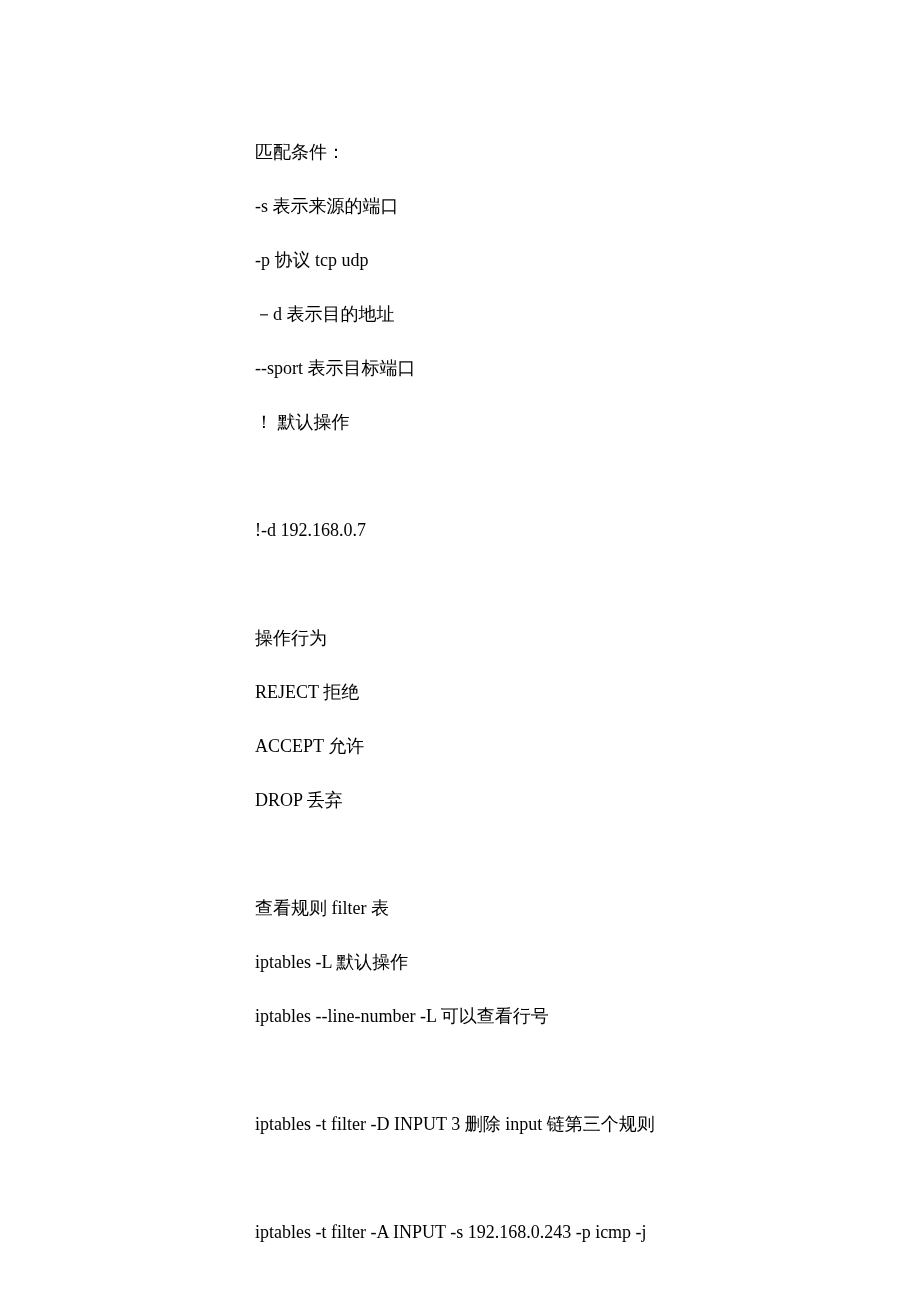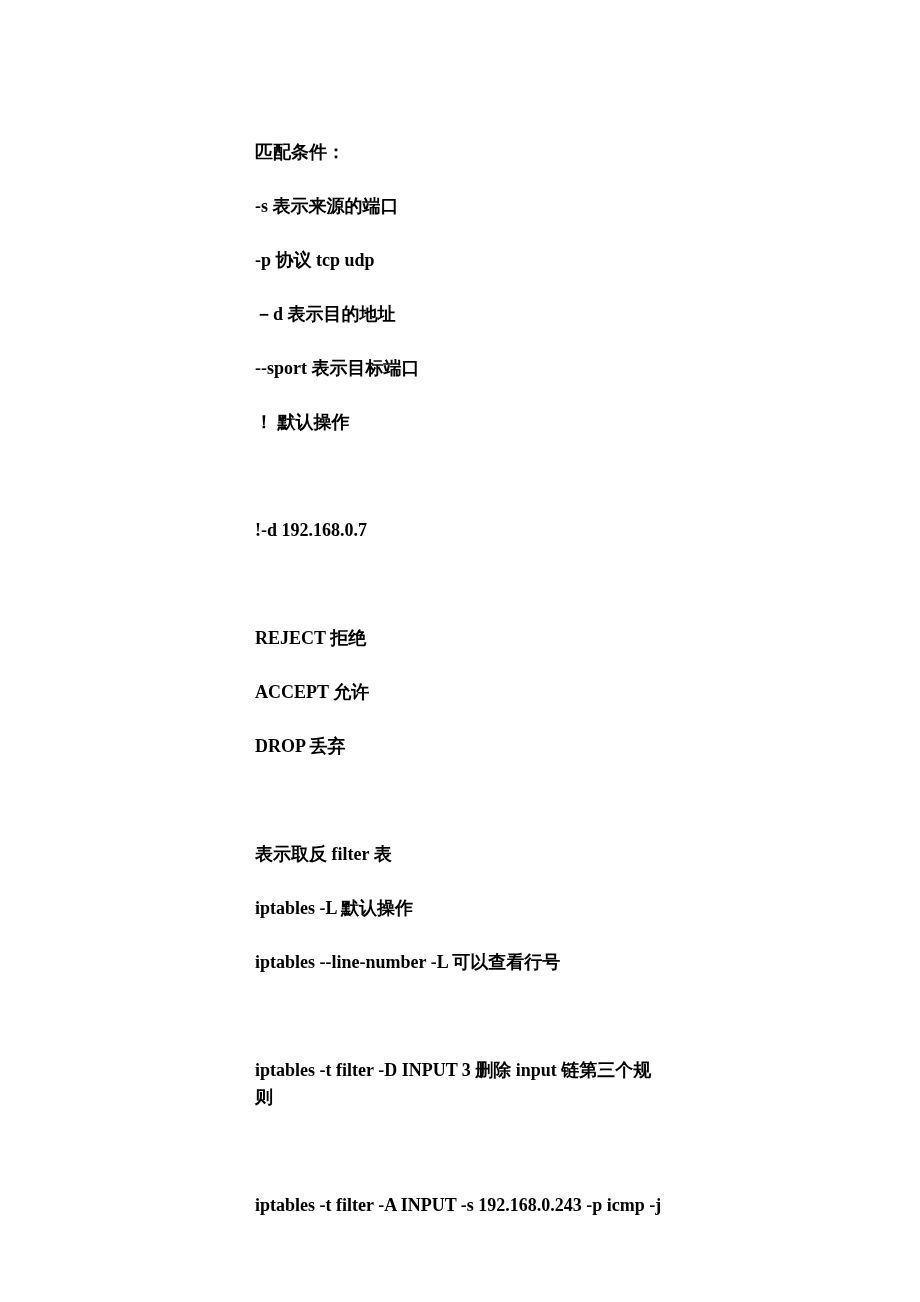--- a/index.html
+++ b/index.html
@@ -15,41 +15,41 @@
       color: #000000;
       width: 920px;
       padding: 112px 255px 100px 255px;
     }
     .content {
       white-space: pre-wrap;
     }
     .line {
       display: block;
       min-height: 1.5em;
-      font-weight: bold;
     }
   </style>
 </head>
 <body>
 
 <div class="content">
 <span class="line">匹配条件：</span>
 <span class="line">-s 表示来源的端口</span>
 <span class="line">-p 协议 tcp udp</span>
 <span class="line">－d 表示目的地址</span>
 <span class="line">--sport 表示目标端口</span>
 <span class="line">！ 默认操作</span>
 <span class="line"></span>
 <span class="line">!-d 192.168.0.7</span>
 <span class="line"></span>
+<span class="line">操作行为</span>
 <span class="line">REJECT 拒绝</span>
 <span class="line">ACCEPT 允许</span>
 <span class="line">DROP 丢弃</span>
 <span class="line"></span>
-<span class="line">表示取反 filter 表</span>
+<span class="line">查看规则 filter 表</span>
 <span class="line">iptables -L 默认操作</span>
 <span class="line">iptables --line-number -L 可以查看行号</span>
 <span class="line"></span>
 <span class="line">iptables -t filter -D INPUT 3 删除 input 链第三个规则</span>
 <span class="line"></span>
 <span class="line">iptables -t filter -A INPUT -s 192.168.0.243 -p icmp -j</span>
 
 
 
 

